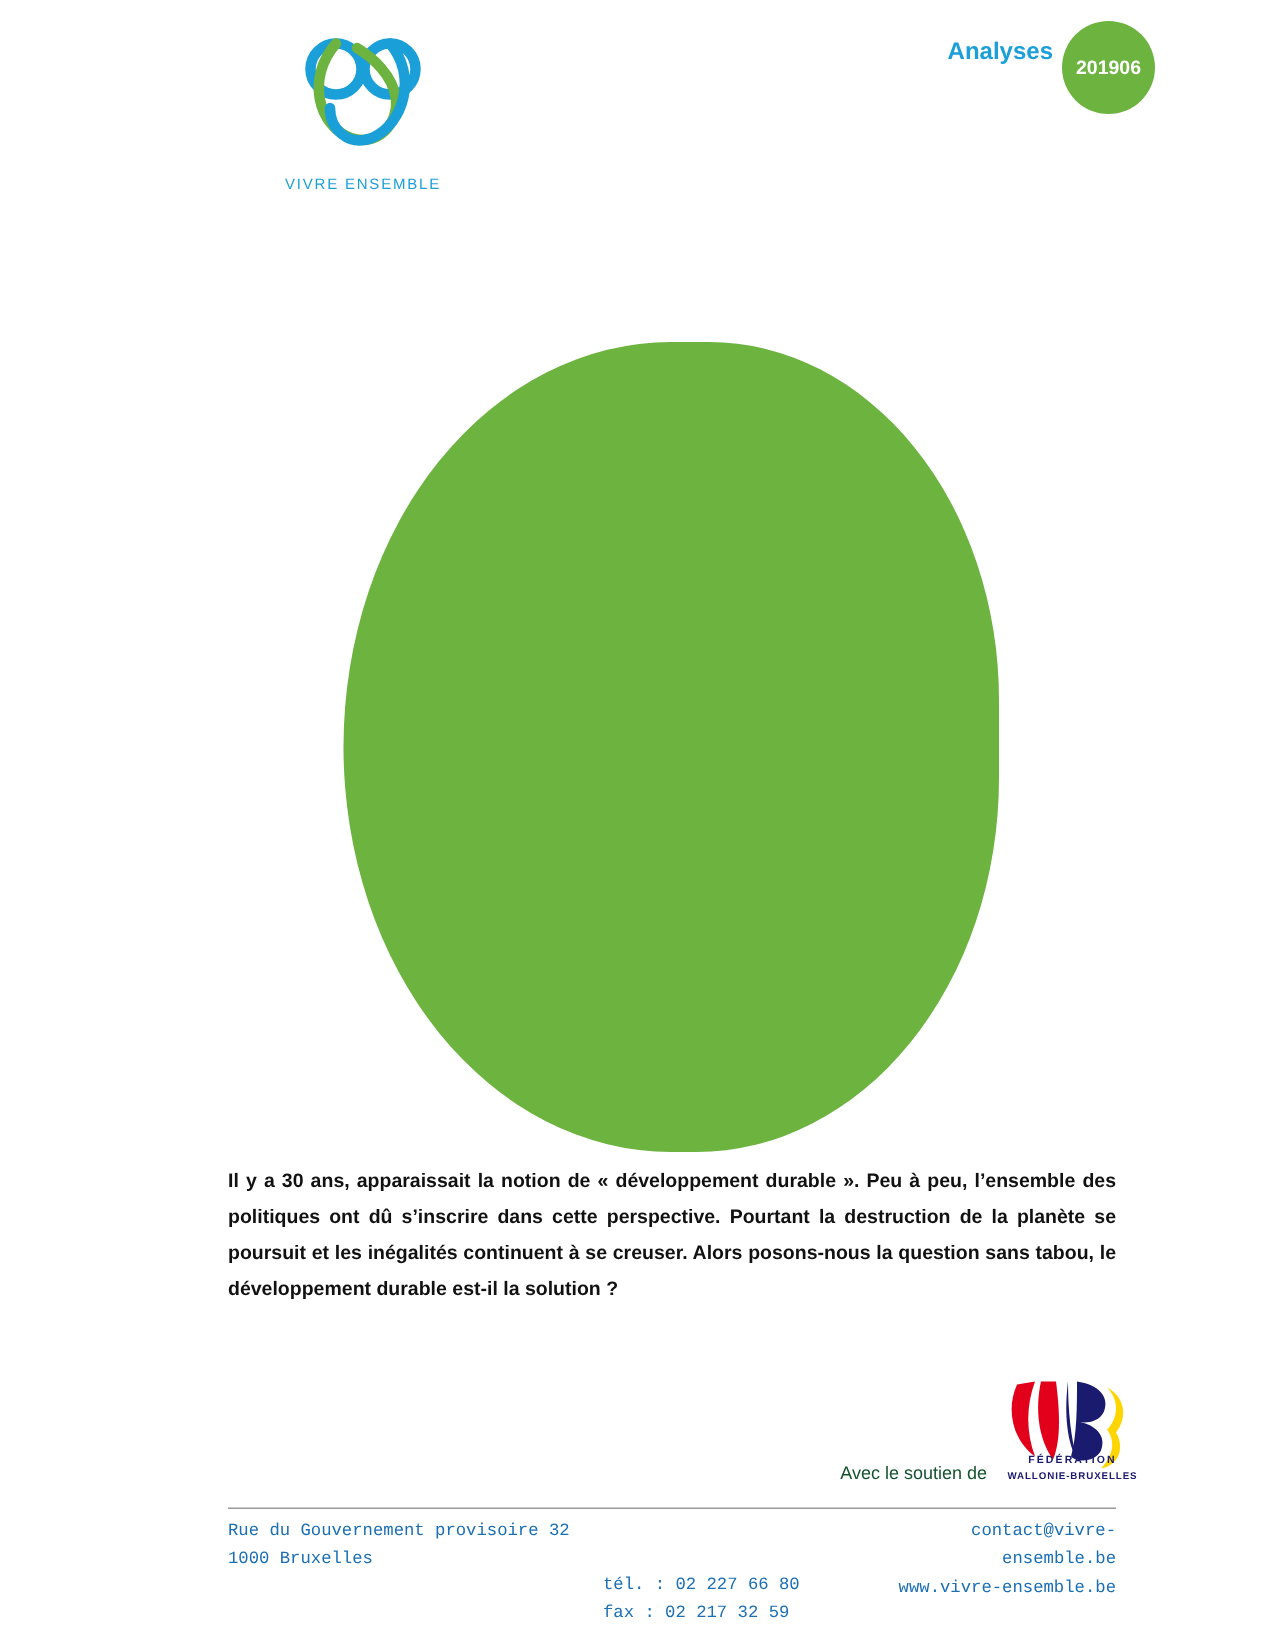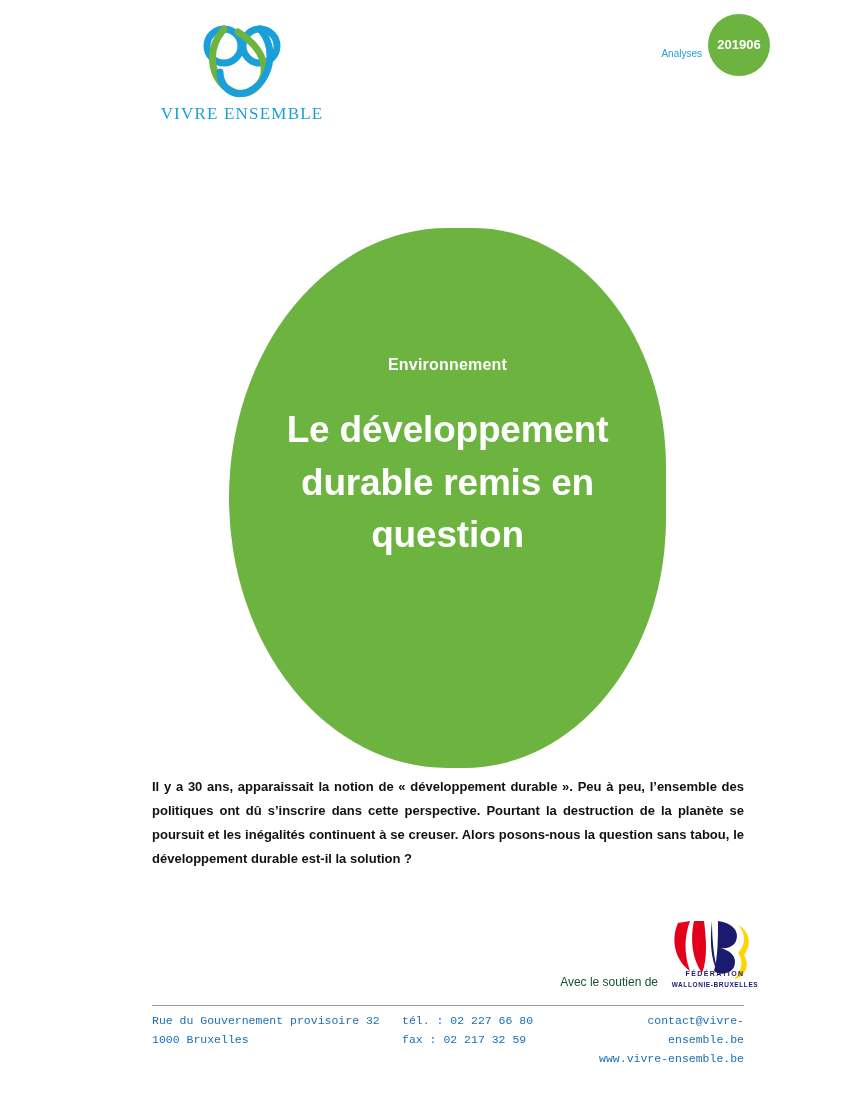--- a/index.html
+++ b/index.html
@@ -30,45 +30,44 @@
     width: 180px;
     text-align: center;
   }
   .logo-mark {
     width: 120px;
     height: 82px;
     margin: 0 auto;
     position: relative;
   }
   .logo-name {
-    font-family: Liberation Serif, serif;
-    font-size: 17px;
+    font-family: Liberation Sans, sans-serif;
+    font-size: 10px;
     letter-spacing: 1.2px;
     color: #1b9fd8;
     font-weight: 400;
-    margin-top: 0;
+    margin-top: 14px;
     line-height: 1.15;
   }
   .logo-sub {
     font-family: "Liberation Sans", sans-serif;
     font-size: 19px;
     letter-spacing: 0.6px;
     color: #1b9fd8;
     font-weight: 700;
     line-height: 1.15;
   }
 
   .analyses-label {
     position: absolute;
     right: 148px;
     top: 26px;
-    font-size: 10px;
+    font-size: 16px;
     color: #1b9fd8;
-    font-weight: 400;
-    margin-top: 22px;
+    font-weight: 700;
   }
   .issue-badge {
     position: absolute;
     right: 80px;
     top: 14px;
     width: 62px;
     height: 62px;
     border-radius: 50%;
     background: #6cb33f;
     color: #ffffff;
@@ -193,21 +192,21 @@
     font-size: 11.5px;
     color: #1b6fb5;
     line-height: 1.65;
   }
   .footer-col {
     position: absolute;
     top: 0;
     font-family: Liberation Mono, monospace;
   }
   .footer-col.c1 { left: 0; }
-  .footer-col.c2 { left: 250px; }
+  .footer-col.c2 { left: 250px; margin-top: 36px; }
   .footer-col.c3 { left: 440px; text-align: right; width: 152px; }
 </style>
 </head>
 <body>
 
 <div class="page">
 
   <div class="logo-block">
     <div class="logo-mark">
       <svg width="120" height="82" viewBox="0 0 120 82" xmlns="http://www.w3.org/2000/svg">
@@ -223,24 +222,20 @@
   </div>
 
   <div class="analyses-label">Analyses</div>
 
   <div class="issue-badge">
     <span>2019</span>
     <span>06</span>
   </div>
 
   <div class="hero"></div>
-  <div class="hero-inner">
-    <div class="hero-kicker">Environnement</div>
-    <div class="hero-title">Le développement durable remis en question</div>
-  </div>
 
   <div class="lead">Il y a 30 ans, apparaissait la notion de « développement durable ». Peu à peu, l’ensemble des politiques ont dû s’inscrire dans cette perspective. Pourtant la destruction de la planète se poursuit et les inégalités continuent à se creuser. Alors posons-nous la question sans tabou, le développement durable est-il la solution ?</div>
 
   <div class="support-text">Avec le soutien de</div>
   <div class="fwb-logo">
     <svg width="110" height="85" viewBox="0 0 110 85" xmlns="http://www.w3.org/2000/svg">
       <path d="M18 8 C 10 26, 16 46, 30 56 C 24 40, 24 22, 30 6 Z" fill="#e2001a"></path>
       <path d="M34 6 C 30 24, 32 44, 42 58 C 48 44, 46 22, 44 6 Z" fill="#e2001a"></path>
       <path d="M52 6 C 52 26, 54 44, 58 58 C 50 44, 50 22, 52 6 Z" fill="#1a1a6e"></path>
       <path d="M58 6 C 72 8, 80 16, 76 26 C 73 33, 64 34, 60 33 C 70 35, 78 42, 74 52 C 70 60, 58 60, 54 56 C 58 42, 58 22, 58 6 Z" fill="#1a1a6e"></path>

